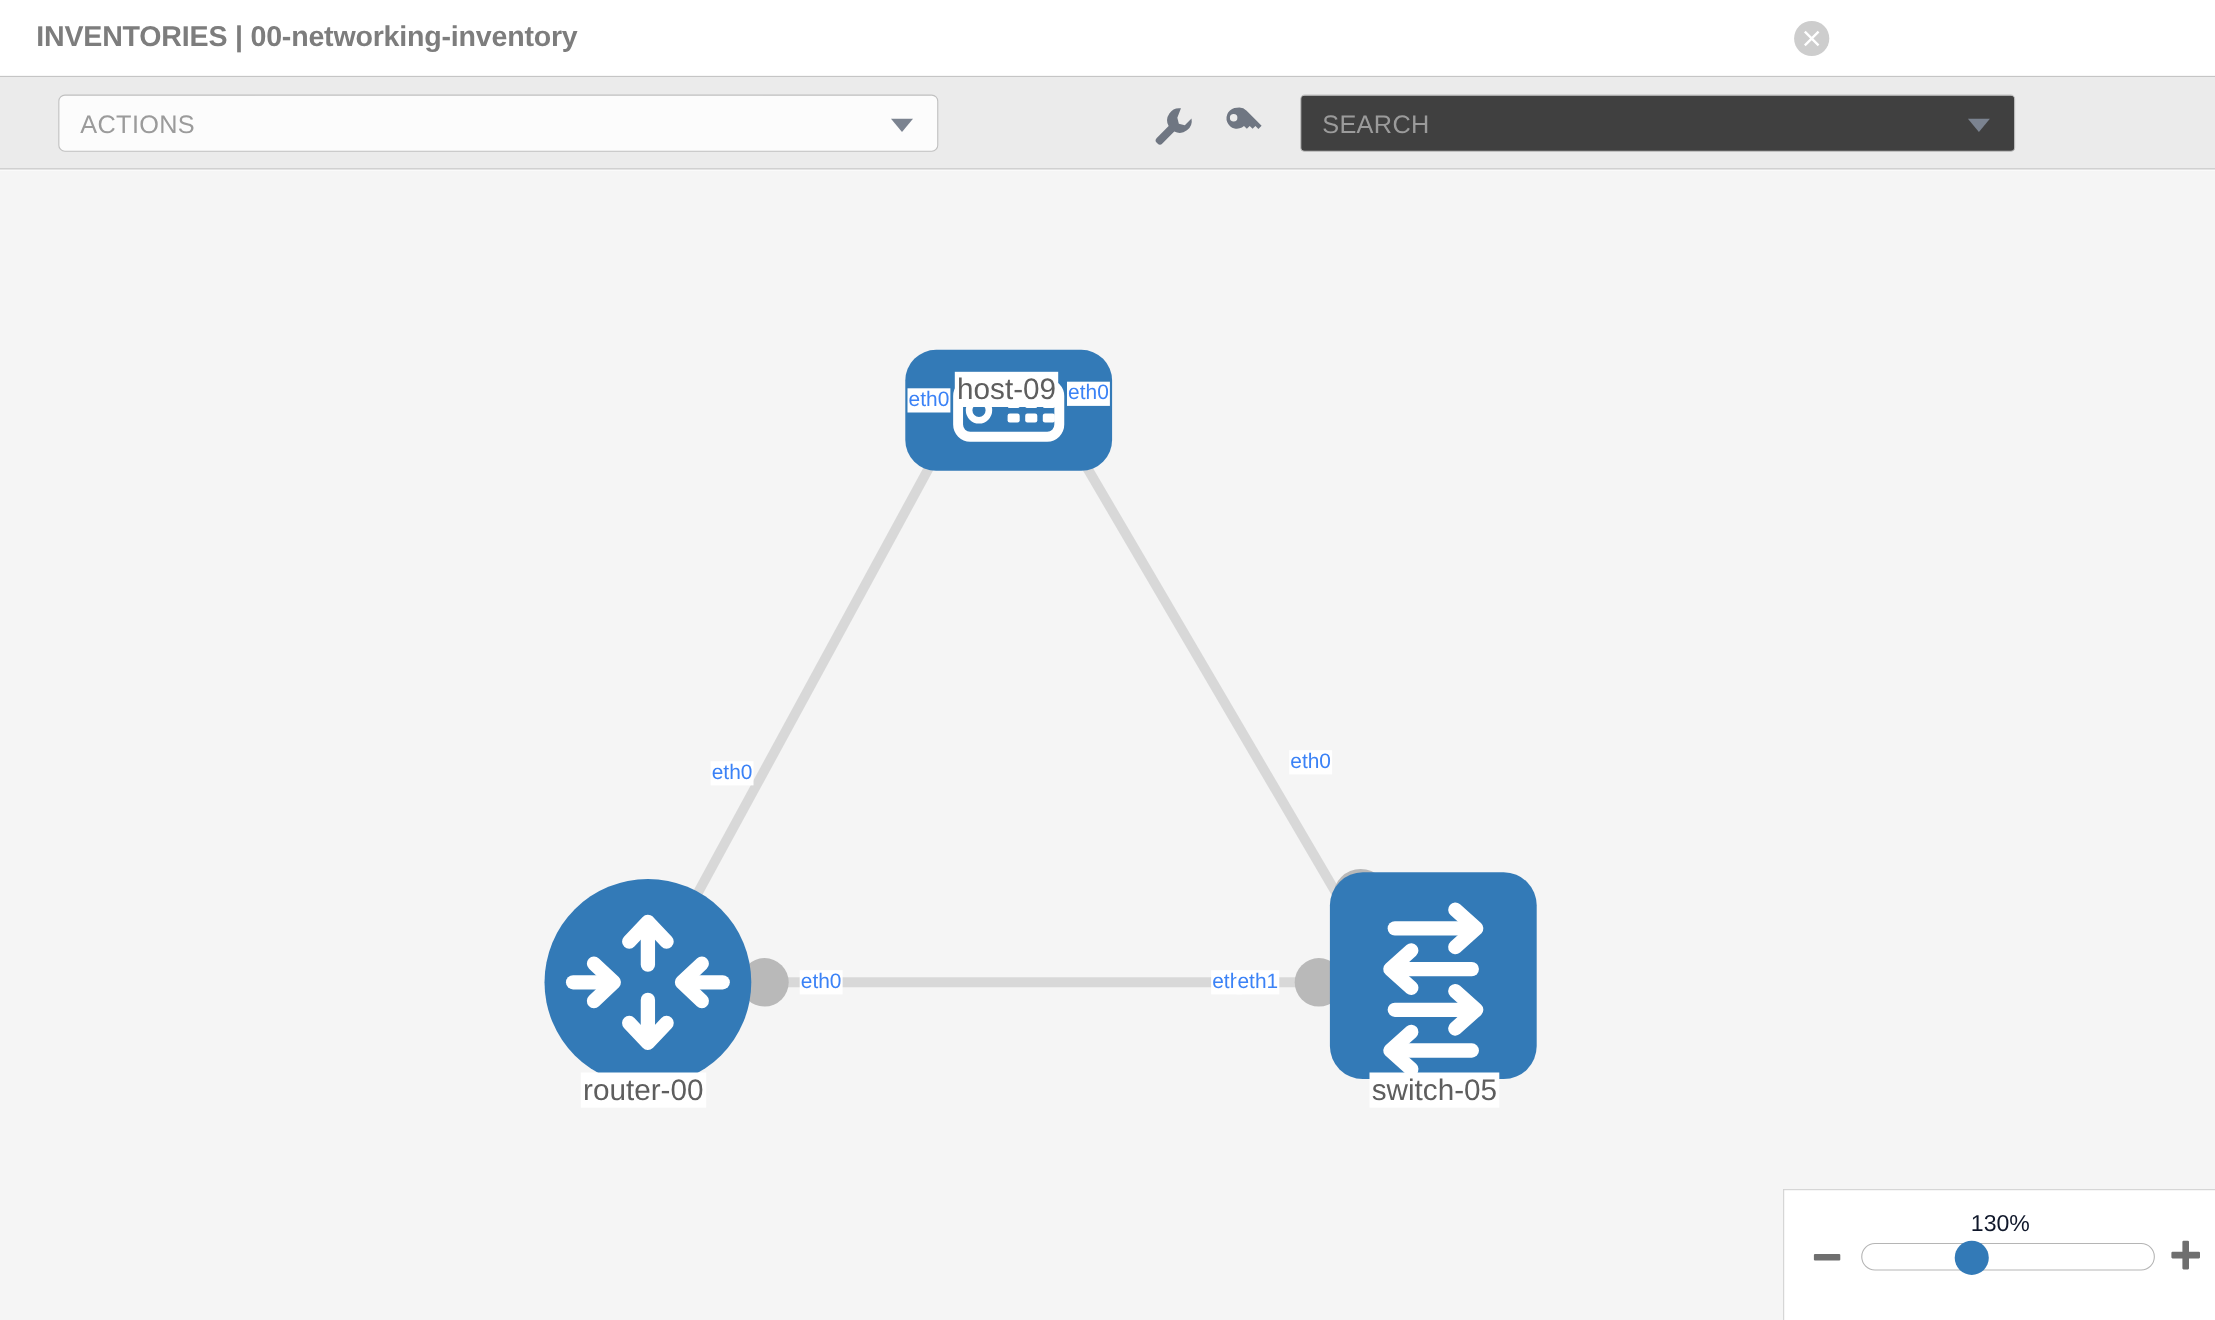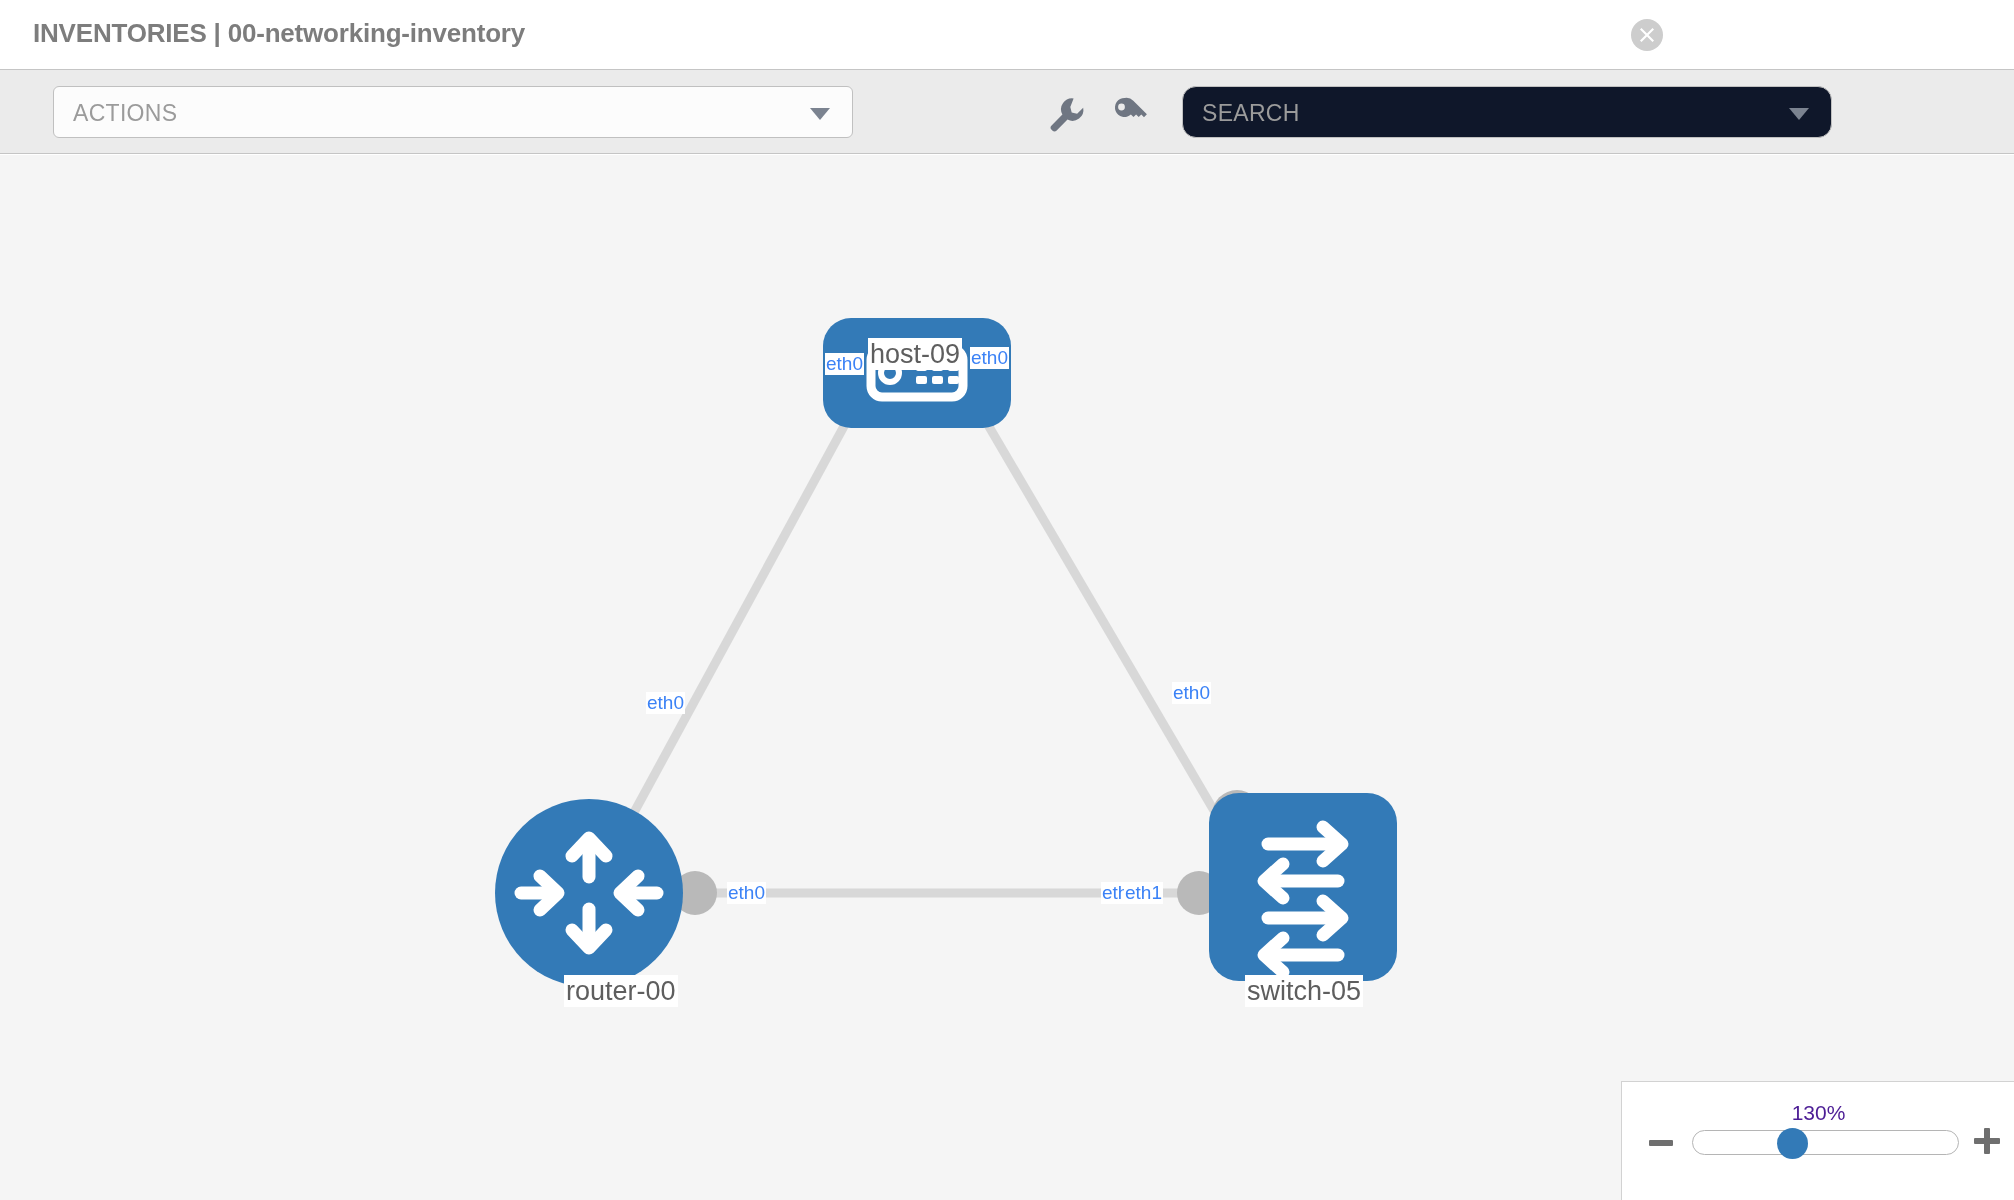--- a/index.html
+++ b/index.html
@@ -101,23 +101,23 @@
   }
   .tool-icon.wrench { left: 1044px; }
   .tool-icon.key    { left: 1108px; }
 
   .search-select {
     position: absolute;
     left: 1182px;
     top: 16px;
     width: 650px;
     height: 52px;
-    background: #0f172a;
+    background: #404040;
     border: 1px solid #c0c0c0;
-    border-radius: 14px;
+    border-radius: 4px;
     box-sizing: border-box;
     cursor: text;
   }
   .search-select .sel-label {
     position: absolute;
     left: 19px;
     top: 13px;
     font-size: 23px;
     color: #9b9b9b;
     letter-spacing: 0.3px;
@@ -165,21 +165,21 @@
     border-left: 1px solid #d2d2d2;
     box-sizing: border-box;
   }
   .zoom-percent {
     position: absolute;
     top: 19px;
     left: 0;
     width: 393px;
     text-align: center;
     font-size: 21px;
-    color: #4c1d95;
+    color: #0f172a;
   }
   .zoom-minus {
     position: absolute;
     left: 27px;
     top: 58px;
     width: 24px;
     height: 6px;
     background: #6f6f6f;
     border-radius: 1px;
     cursor: pointer;
@@ -327,21 +327,21 @@
           <polyline points="1283,709 1264,726 1283,743"></polyline>
           <line x1="1268" y1="763" x2="1340" y2="763"></line>
           <polyline points="1323,746 1342,763 1323,780"></polyline>
           <line x1="1338" y1="800" x2="1266" y2="800"></line>
           <polyline points="1283,783 1264,800 1283,817"></polyline>
         </g>
       </g>
     </svg>
 
     <div class="node-label" style="left:868px; top:183px;">host-09</div>
-    <div class="node-label" style="left:528px; top:820px;margin-left:36px;">router-00</div>
+    <div class="node-label" style="left:528px; top:820px;">router-00</div>
     <div class="node-label" style="left:1245px; top:820px;">switch-05</div>
 
     <div class="iface-label" style="left:825px; top:198px;">eth0</div>
     <div class="iface-label" style="left:970px; top:192px;">eth0</div>
     <div class="iface-label" style="left:646px; top:537px;">eth0</div>
     <div class="iface-label" style="left:1172px; top:527px;">eth0</div>
     <div class="iface-label" style="left:727px; top:727px;">eth0</div>
     <div class="iface-label" style="left:1101px; top:727px;">eth</div>
     <div class="iface-label" style="left:1124px; top:727px;">eth1</div>
   </div>

